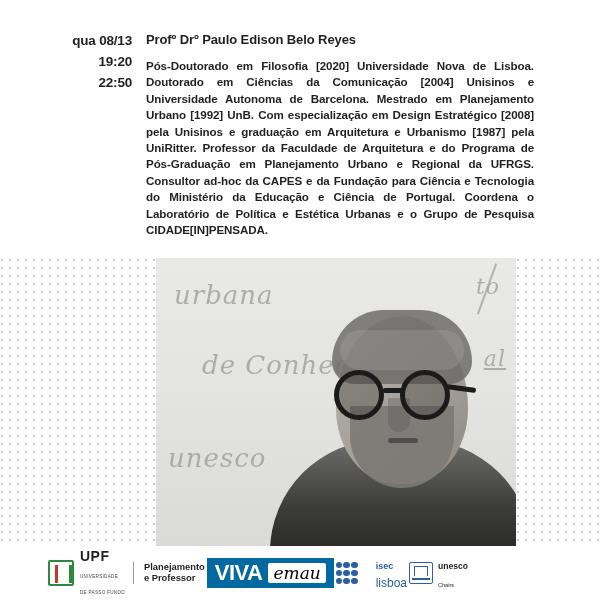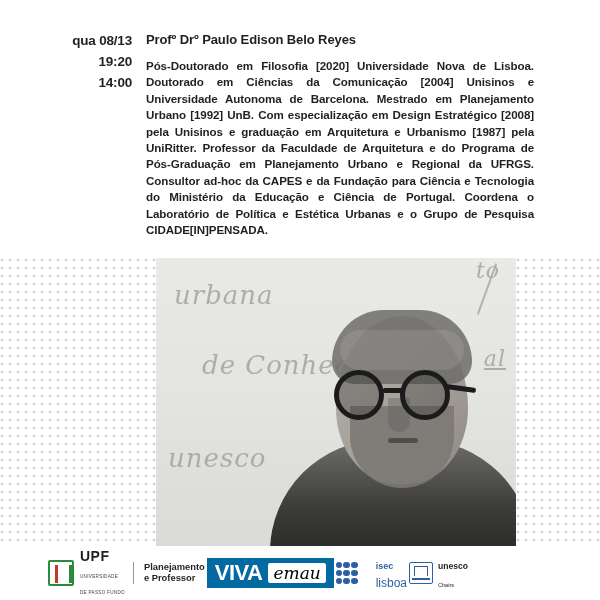--- a/index.html
+++ b/index.html
@@ -104,21 +104,21 @@
     font-family: "DejaVu Serif", serif;
     font-style: italic;
     font-size: 26px;
     letter-spacing: 1px;
     white-space: nowrap;
     opacity: .75;
   }
   .hw1 { left: 18px;  top: 22px;  }
   .hw2 { left: 6px;   top: 92px; margin-left: 40px;  }
   .hw3 { left: 12px;  top: 185px; }
-  .hw4 { right: 16px; top: 0;  font-size: 22px; }
+  .hw4 { right: 16px; top: 16px;  font-size: 22px; }
   .hw5 { right: 10px; top: 88px;  font-size: 22px; text-decoration: underline; }
   .hw-line {
     position: absolute;
     right: 28px; top: 4px;
     width: 2px; height: 54px;
     background: #a5a5a3;
     transform: rotate(20deg);
     opacity: .8;
   }
 
@@ -287,21 +287,21 @@
 </head>
 <body>
 
 <div class="sheet">
 
   <div class="topblock">
 
     <div class="datecol">
       <div>qua 08/13</div>
       <div>19:20</div>
-      <div>14:00</div>
+      <div>22:50</div>
     </div>
 
     <div class="textcol">
       <h1 class="speaker-name">Profº Drº Paulo Edison Belo Reyes</h1>
       <p class="bio">Pós-Doutorado em Filosofia [2020] Universidade Nova de Lisboa. Doutorado em Ciências da Comunicação [2004] Unisinos e Universidade Autonoma de Barcelona. Mestrado em Planejamento Urbano [1992] UnB. Com especialização em Design Estratégico [2008] pela Unisinos e graduação em Arquitetura e Urbanismo [1987] pela UniRitter. Professor da Faculdade de Arquitetura e do Programa de Pós-Graduação em Planejamento Urbano e Regional da UFRGS. Consultor ad-hoc da CAPES e da Fundação para Ciência e Tecnologia do Ministério da Educação e Ciência de Portugal. Coordena o Laboratório de Política e Estética Urbanas e o Grupo de Pesquisa CIDADE[IN]PENSADA.</p>
     </div>
 
   </div>
 
   <div class="dots left"></div>

